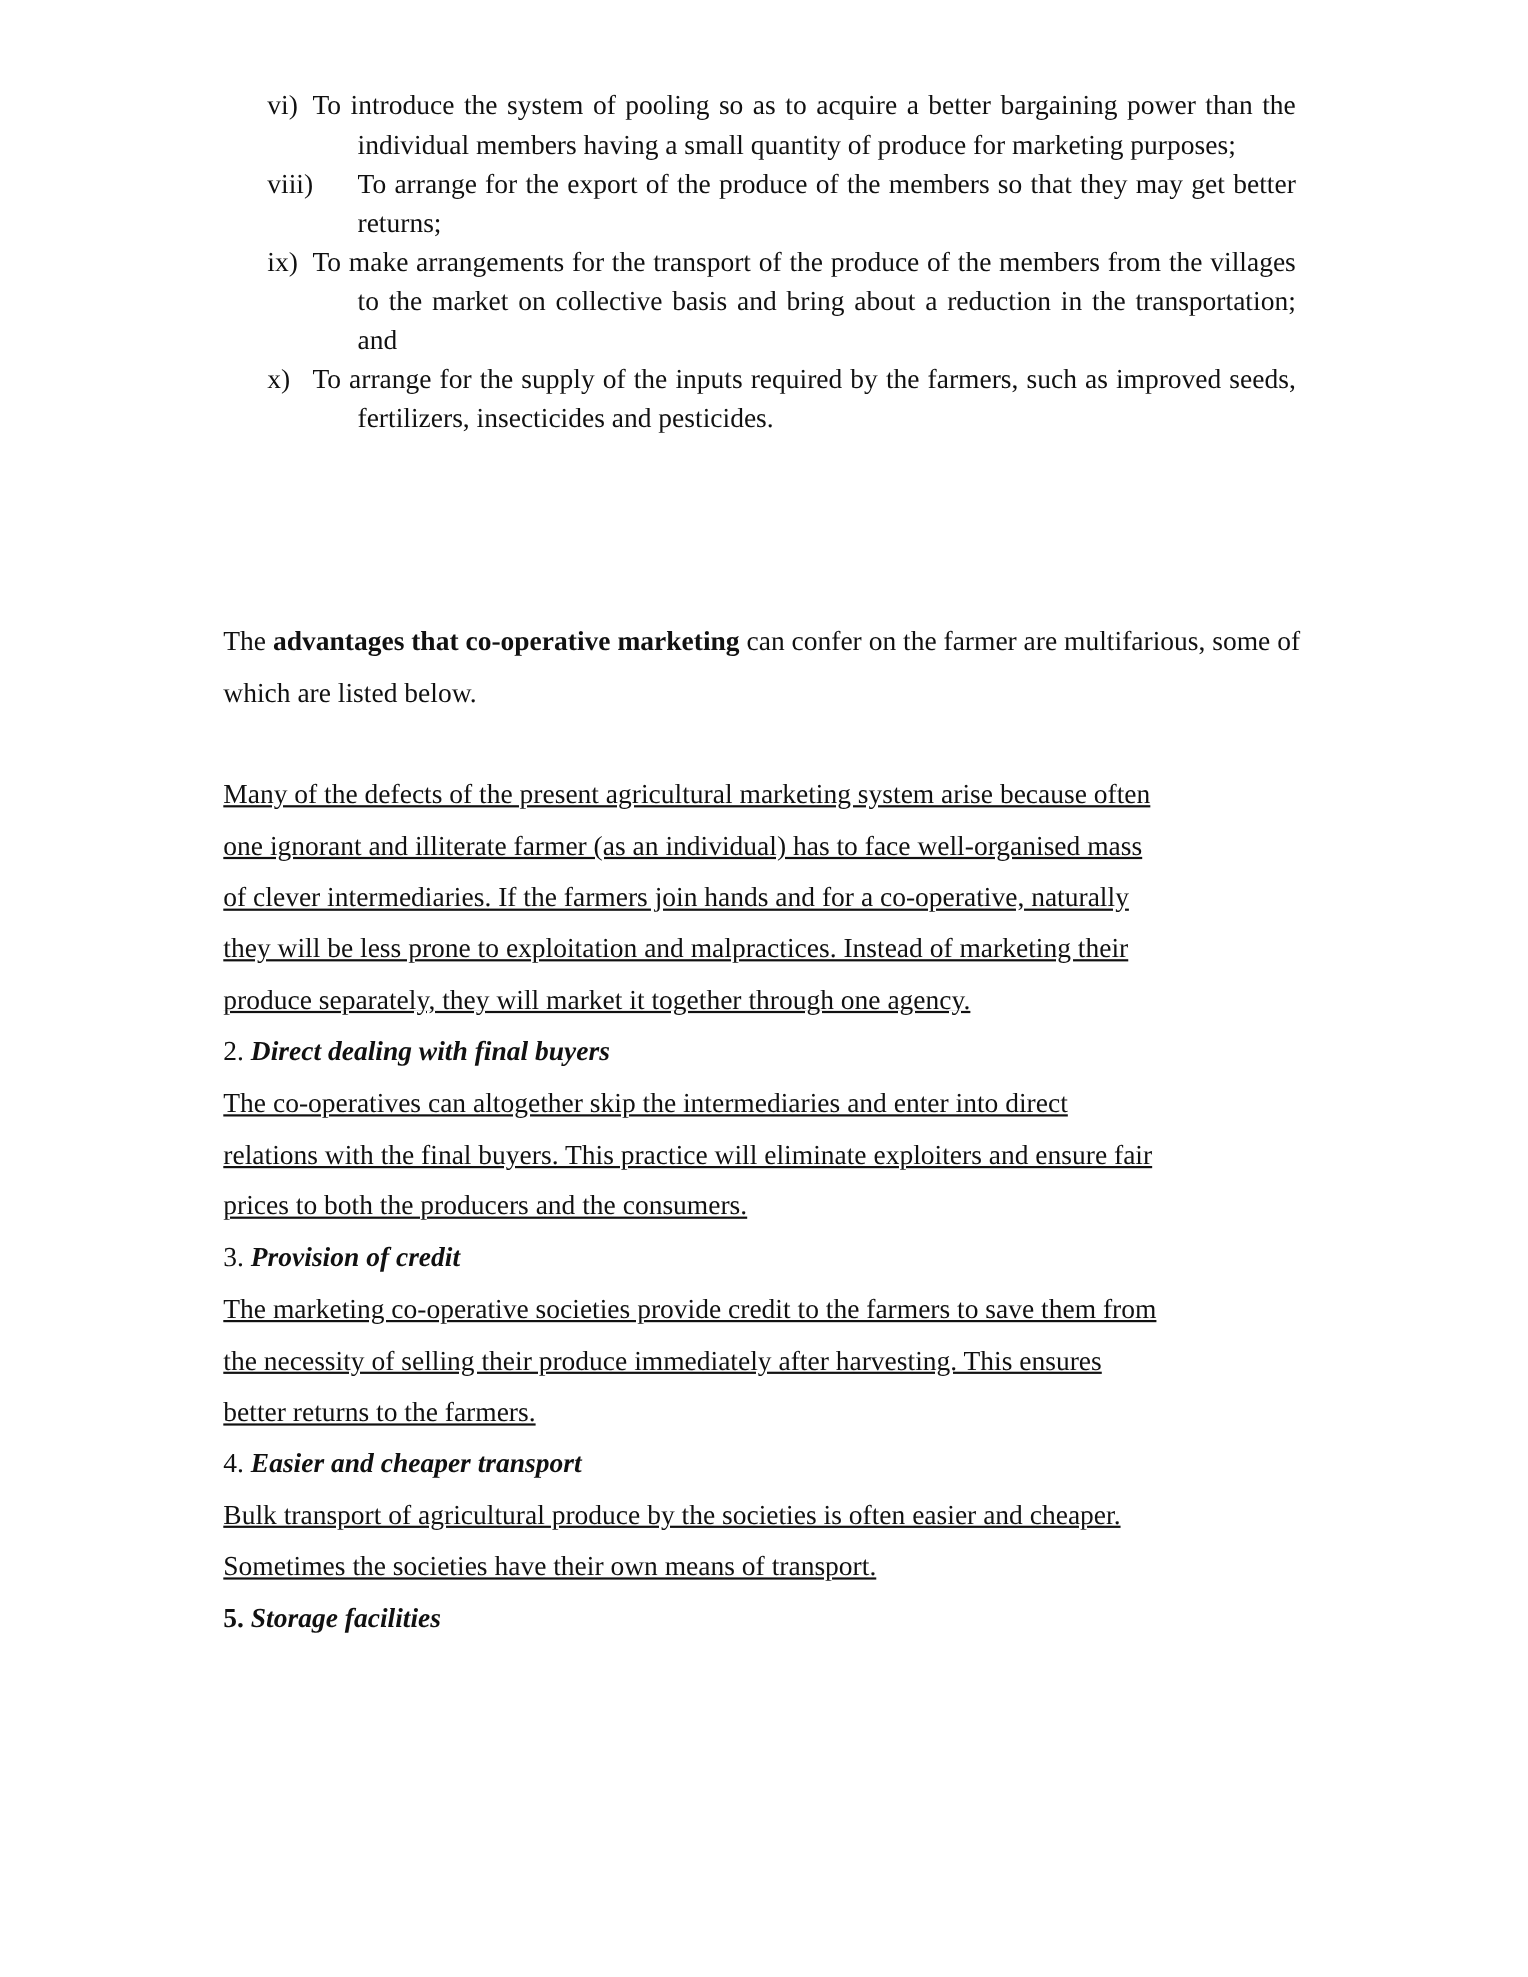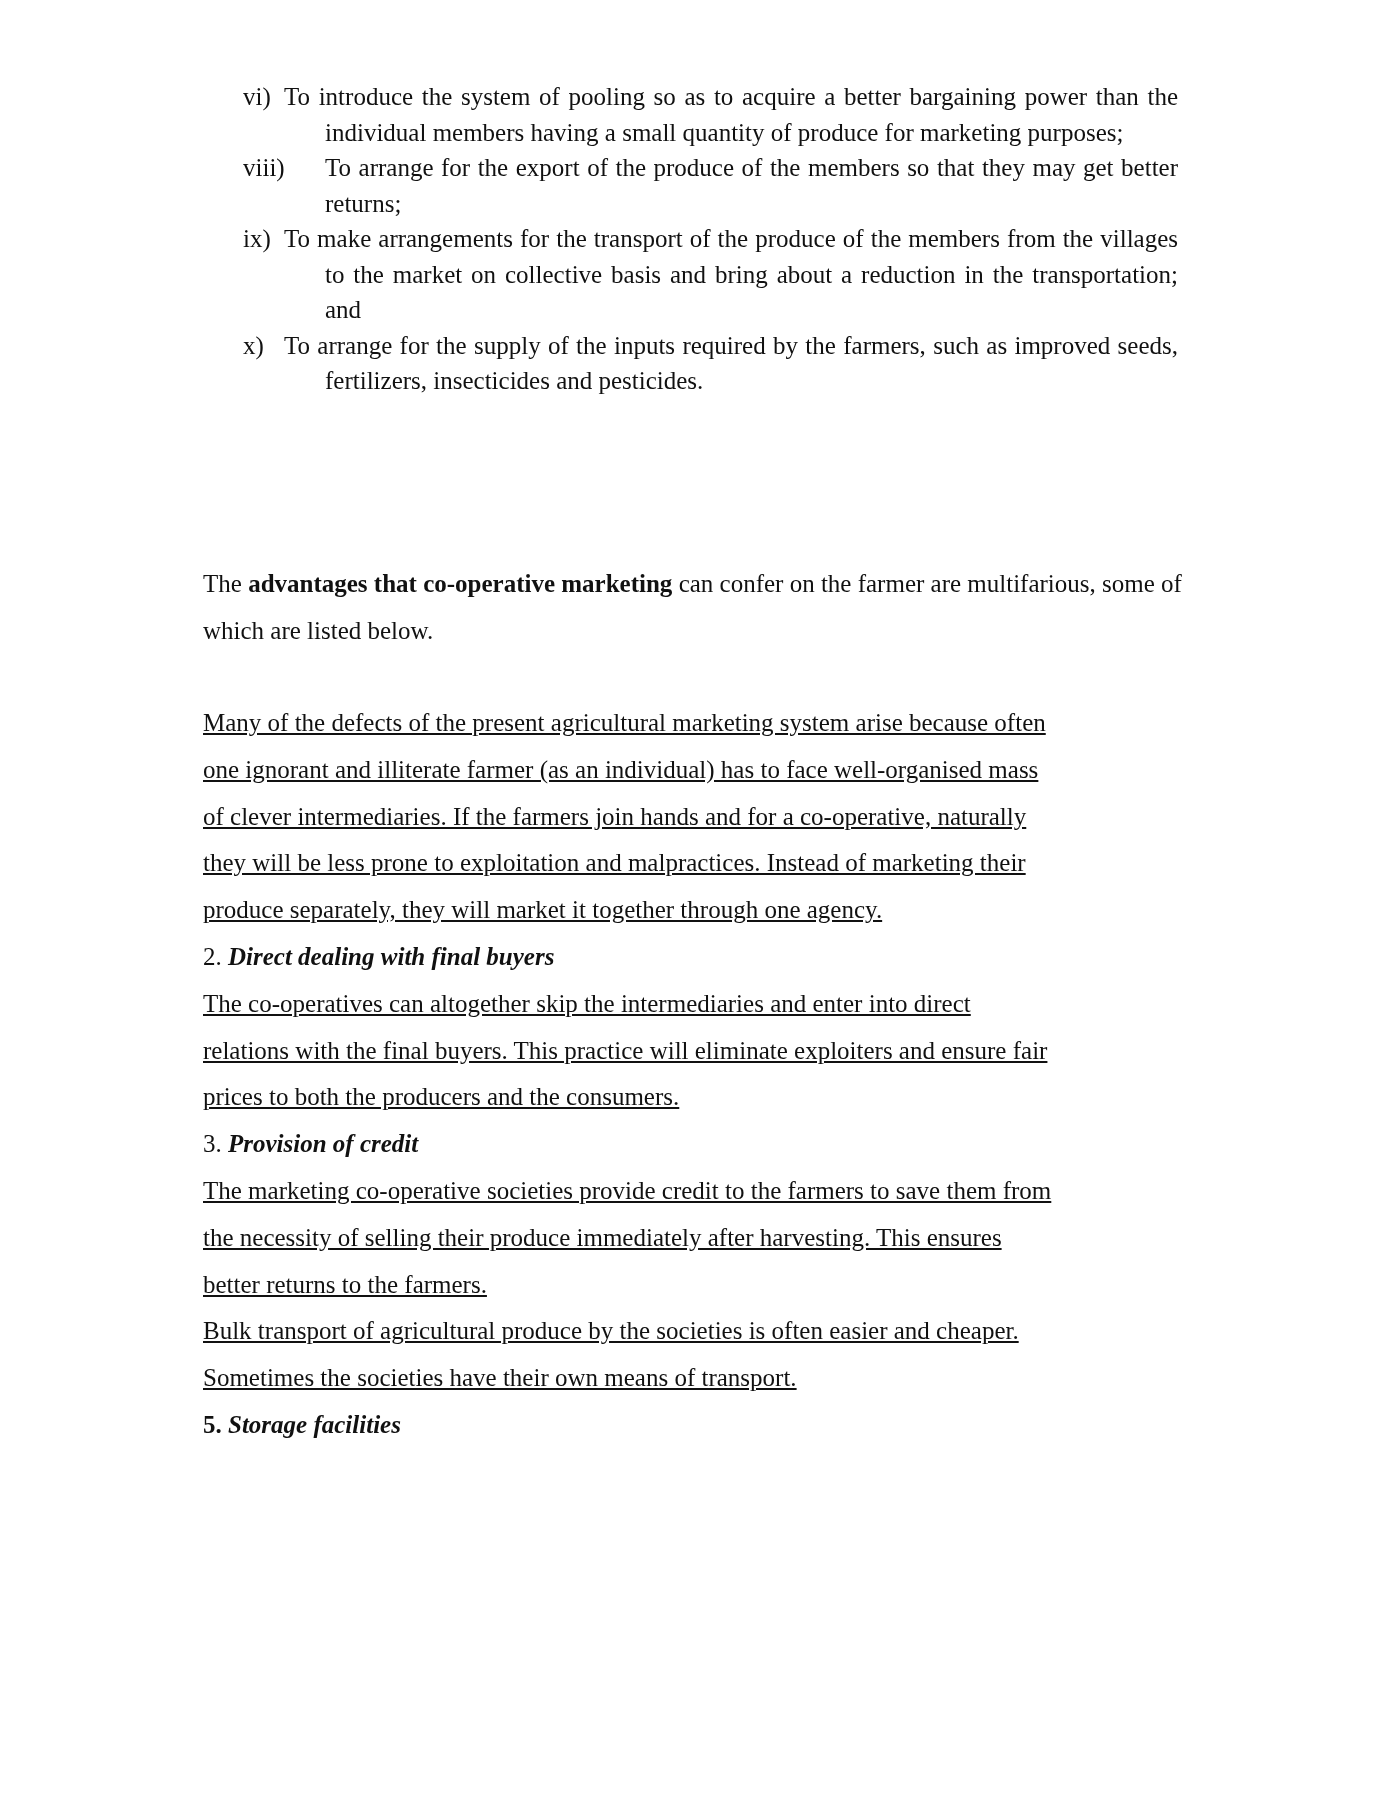--- a/index.html
+++ b/index.html
@@ -92,18 +92,19 @@
 
   <div class="adv">
     <p class="adv-body" style="width:860px;">Many of the defects of the present agricultural marketing system arise because often one ignorant and illiterate farmer (as an individual) has to face well-organised mass of clever intermediaries. If the farmers join hands and for a co-operative, naturally they will be less prone to exploitation and malpractices. Instead of marketing their produce separately, they will market it together through one agency.</p>
 
     <div class="adv-heading"><span class="n">2.</span> <span class="t">Direct dealing with final buyers</span></div>
     <p class="adv-body" style="width:860px;">The co-operatives can altogether skip the intermediaries and enter into direct relations with the final buyers. This practice will eliminate exploiters and ensure fair prices to both the producers and the consumers.</p>
 
     <div class="adv-heading"><span class="n">3.</span> <span class="t">Provision of credit</span></div>
     <p class="adv-body" style="width:860px;">The marketing co-operative societies provide credit to the farmers to save them from the necessity of selling their produce immediately after harvesting. This ensures better returns to the farmers.</p>
 
+    <div class="adv-heading"><span class="n">4.</span> <span class="t">Easier and cheaper transport</span></div>
     <p class="adv-body" style="width:860px;">Bulk transport of agricultural produce by the societies is often easier and cheaper. Sometimes the societies have their own means of transport.</p>
 
     <div class="adv-heading"><span class="n bold">5.</span> <span class="t">Storage facilities</span></div>
   </div>
 
 </div>
 
 </body></html>

